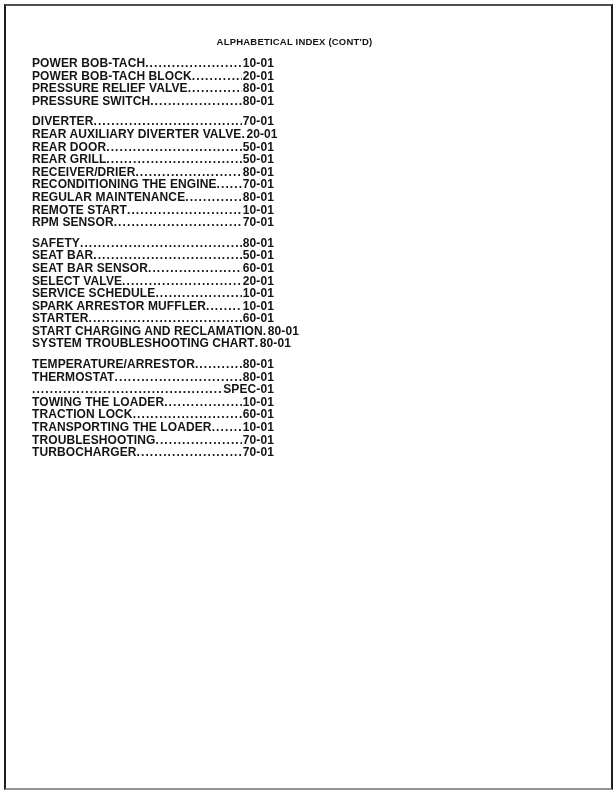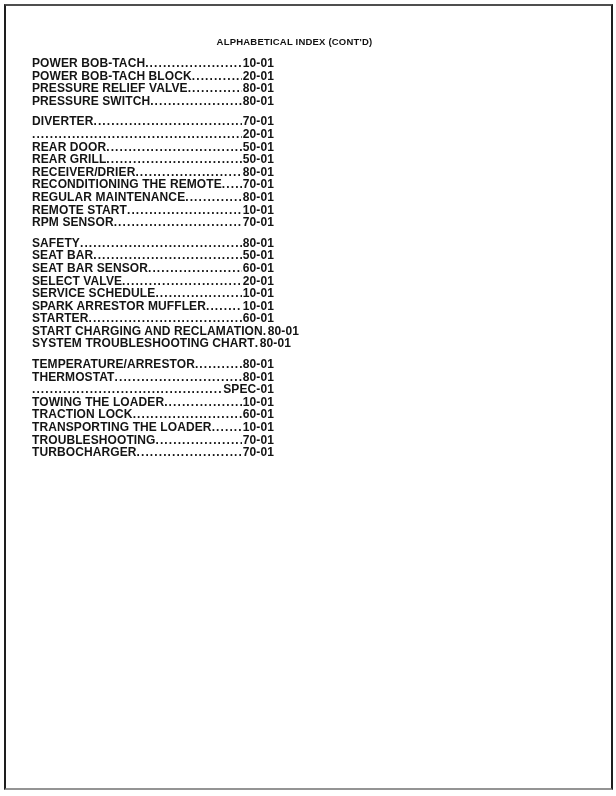--- a/index.html
+++ b/index.html
@@ -104,40 +104,41 @@
           <span class="pagenum">80-01</span>
         </div>
       </div>
       <div class="group">
         <div class="entry">
           <span class="label">DIVERTER</span>
           <span class="leader"></span>
           <span class="pagenum">70-01</span>
         </div>
         <div class="entry">
+          <span class="label">REAR AUXILIARY DIVERTER VALVE</span>
           <span class="leader"></span>
           <span class="pagenum">20-01</span>
         </div>
         <div class="entry">
           <span class="label">REAR DOOR</span>
           <span class="leader"></span>
           <span class="pagenum">50-01</span>
         </div>
         <div class="entry">
           <span class="label">REAR GRILL</span>
           <span class="leader"></span>
           <span class="pagenum">50-01</span>
         </div>
         <div class="entry">
           <span class="label">RECEIVER/DRIER</span>
           <span class="leader"></span>
           <span class="pagenum">80-01</span>
         </div>
         <div class="entry">
-          <span class="label">RECONDITIONING THE REMOTE</span>
+          <span class="label">RECONDITIONING THE ENGINE</span>
           <span class="leader"></span>
           <span class="pagenum">70-01</span>
         </div>
         <div class="entry">
           <span class="label">REGULAR MAINTENANCE</span>
           <span class="leader"></span>
           <span class="pagenum">80-01</span>
         </div>
         <div class="entry">
           <span class="label">REMOTE START</span>

